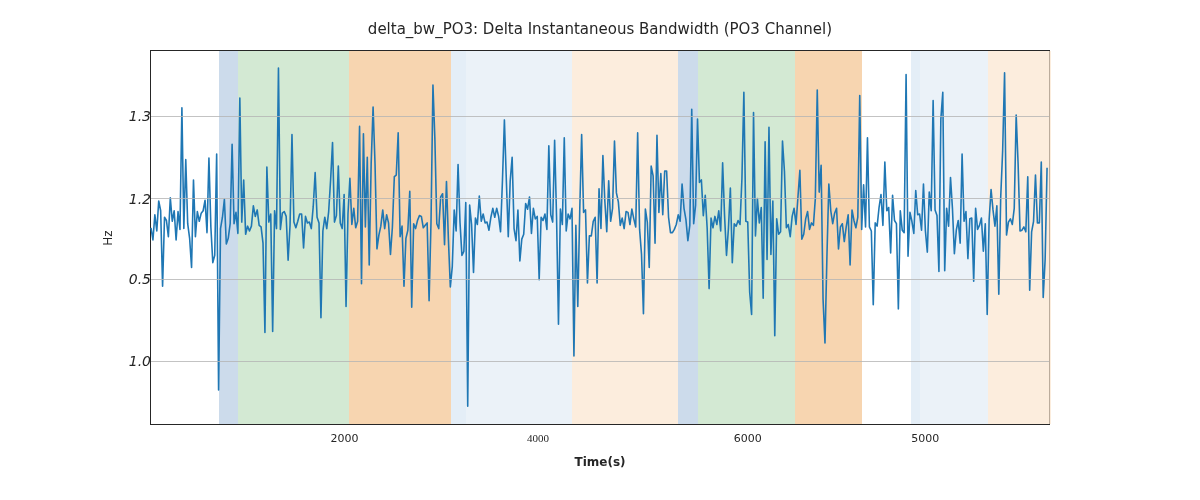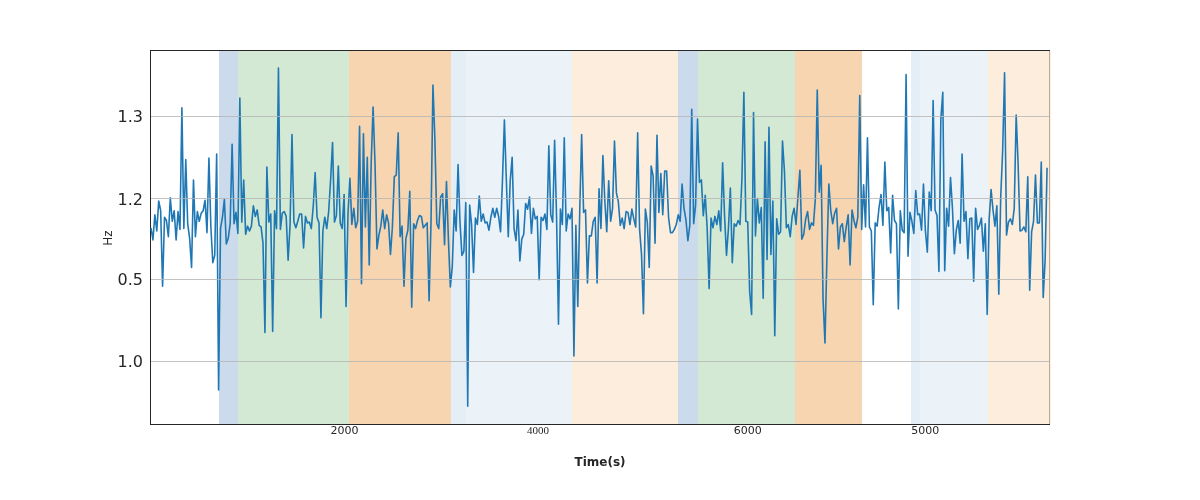--- a/index.html
+++ b/index.html
@@ -62,49 +62,50 @@
     top: 455px;
     width: 900px;
     text-align: center;
     font-size: 12px;
     font-weight: bold;
   }
   .ytick {
     position: absolute;
     right: 100%;
     transform: translateY(-50%);
-    padding-right: 8px;
-    font-size: 16px;
+    font-size: 14px;
     white-space: nowrap;
+    font-style: italic;
   }
   .xtick {
     position: absolute;
     top: 100%;
     transform: translateX(-50%);
-    padding-top: 0;
+    padding-top: 8px;
     font-size: 11px;
     white-space: nowrap;
   }
   .grid-h {
     position: absolute;
     left: 0;
     width: 100%;
     height: 0;
     border-top: 1px solid rgba(180,180,180,0.8);
   }
   .band {
     position: absolute;
     top: 0;
     height: 100%;
   }
 </style>
 </head>
 <body>
 
 <div class="figure">
+  <div class="title">delta_bw_PO3: Delta Instantaneous Bandwidth (PO3 Channel)</div>
 
   <div class="ylabel">
     <span>Hz</span>
   </div>
 
   <div class="axes" id="axes">
     <div class="band" style="left: 67.7419px; width: 19.3548px; background: rgb(183, 204, 226); opacity: 0.7;"></div>
       <div class="band" style="left: 87.0968px; width: 111.29px; background: rgb(193, 224, 193); opacity: 0.7;"></div>
       <div class="band" style="left: 198.387px; width: 101.613px; background: rgb(244, 195, 143); opacity: 0.7;"></div>
       <div class="band" style="left: 300px; width: 14.5161px; background: rgb(217, 231, 243); opacity: 0.7;"></div>

